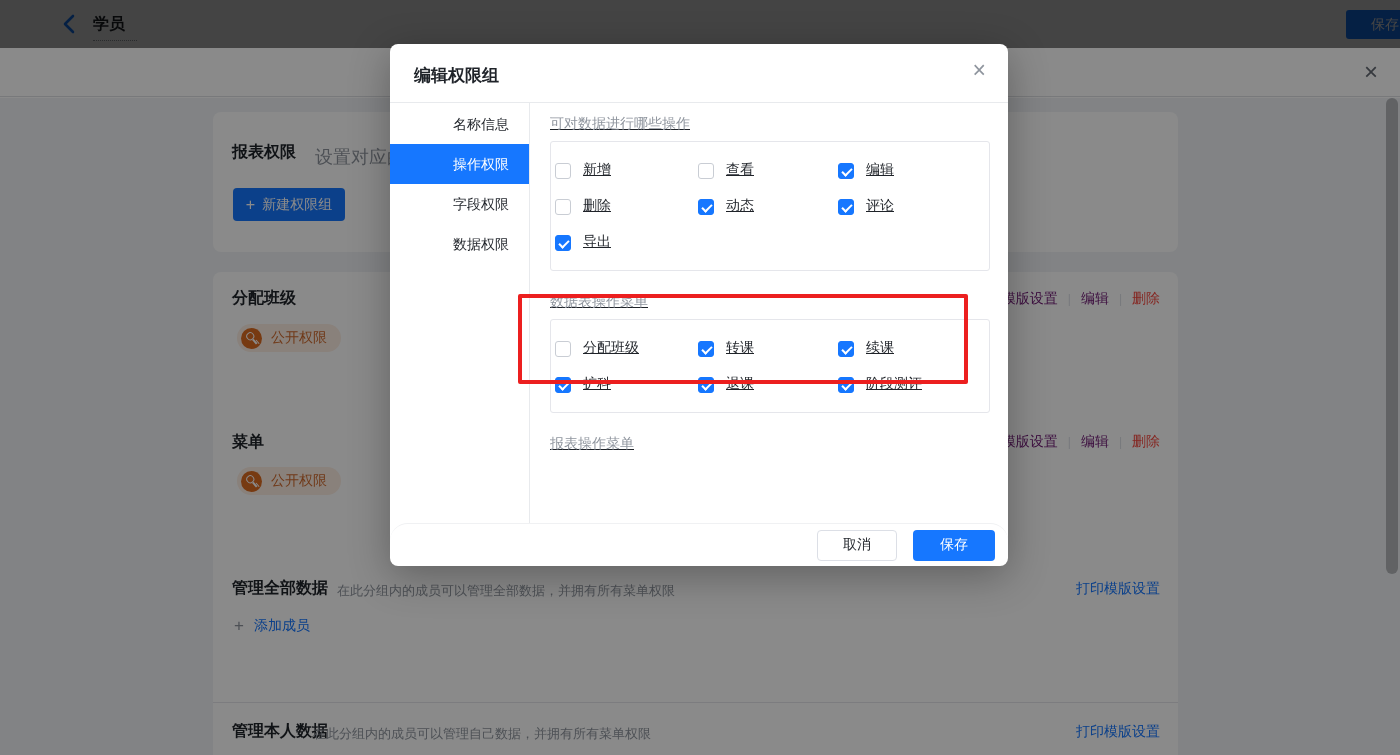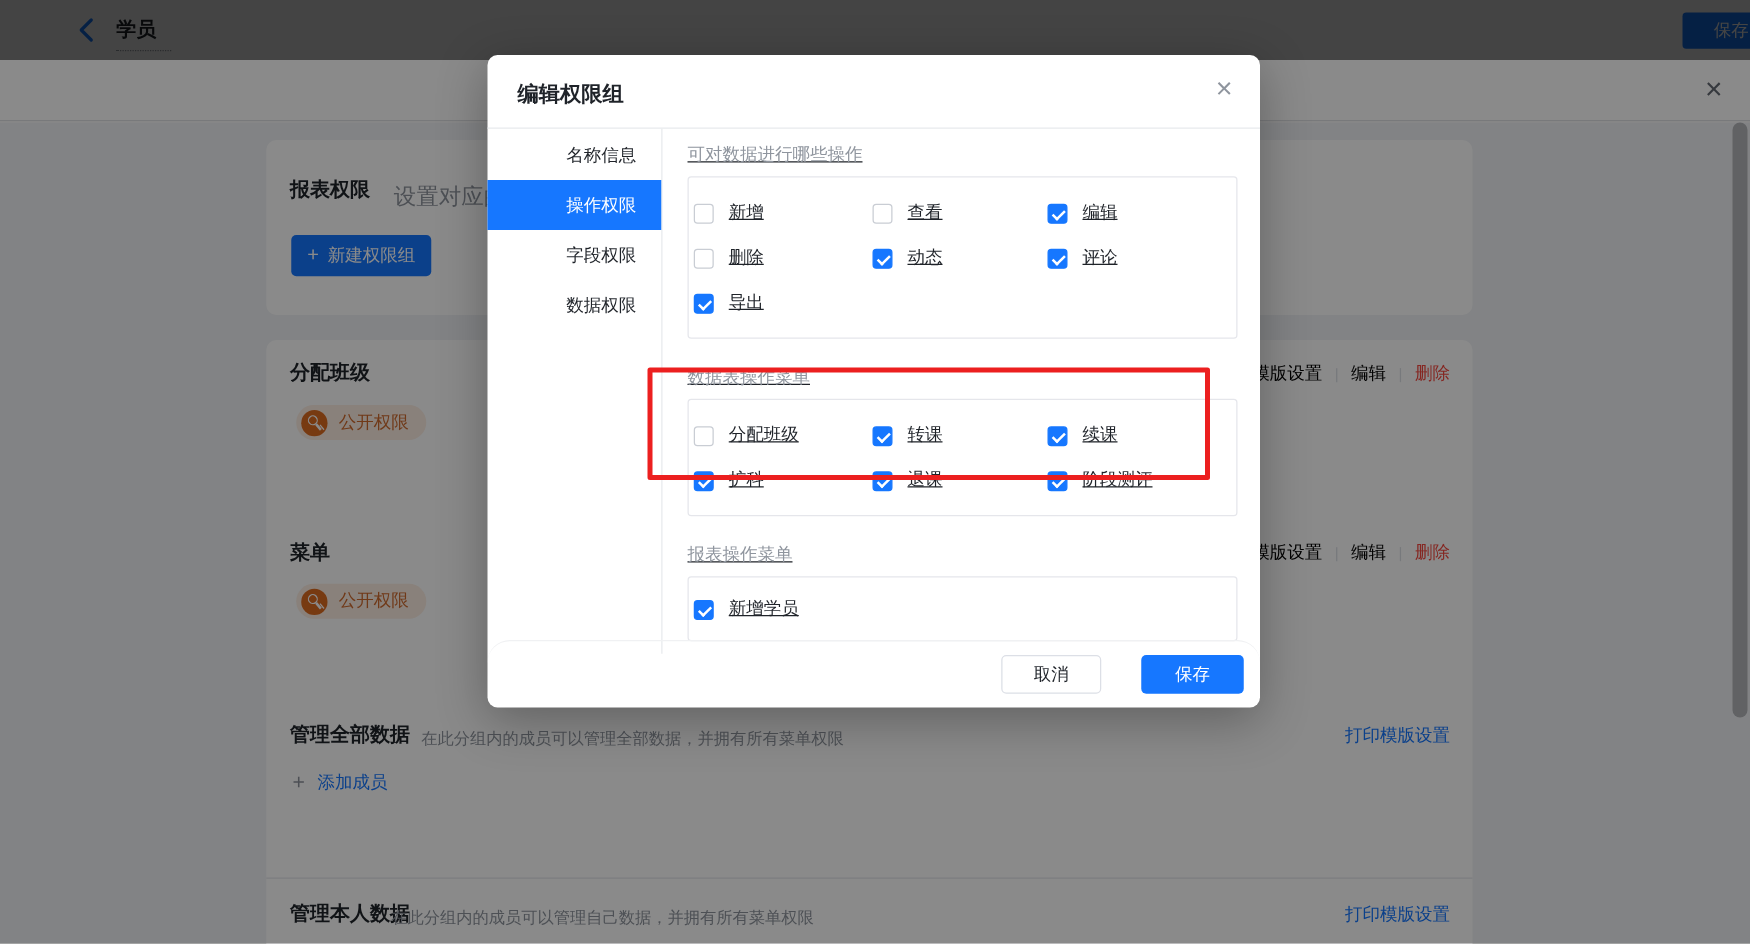--- a/index.html
+++ b/index.html
@@ -37,21 +37,21 @@
   .plus-glyph { font-size:16px; line-height:1; }
 
   .badge { position:absolute; height:28px; background:#fdeee3; border-radius:14px; display:flex; align-items:center; gap:9px; padding:0 14px 0 4px; }
   .key-circle { width:21px; height:21px; border-radius:50%; background:#dd6b20; position:relative; }
   .key-glyph { position:absolute; inset:0; transform:rotate(-40deg); }
   .key-glyph::before { content:''; position:absolute; top:3.5px; left:7px; width:6px; height:6px; border:1.6px solid #fff; border-radius:50%; }
   .key-glyph::after { content:''; position:absolute; top:12px; left:9.6px; width:2px; height:6px; background:#fff; box-shadow:2px 2px 0 -0.5px #fff; }
   .badge-text { font-size:14px; color:#cf6a2d; }
 
   .row-links { position:absolute; right:18px; display:flex; align-items:center; gap:10px; font-size:14px; }
-  .link-blue { color:#000000; cursor:pointer; }
+  .link-blue { color:#701a75; cursor:pointer; }
   .link-red { color:#f5483f; cursor:pointer; }
   .link-sep { color:#dcdfe6; font-size:12px; }
   .print-link { position:absolute; right:18px; font-size:14px; color:#1677ff; cursor:pointer; }
 
   .desc-text { position:absolute; font-size:13px; color:#8f959e; white-space:nowrap; }
   .add-member { position:absolute; left:21px; display:flex; align-items:center; gap:10px; cursor:pointer; }
   .add-plus { color:#8f959e; font-size:17px; }
   .add-label { color:#1677ff; font-size:14px; }
   .card-divider { position:absolute; left:0px; width:965px; border-top:1px solid #e5e6eb; }
 
@@ -73,22 +73,22 @@
   .grp-title { font-size:14px; color:#8f959e; margin-bottom:8px; }
   .grp-box { border:1px solid #e5e6eb; border-radius:3px; padding:10px 0 10px 4px; }
   .grp-row { display:grid; grid-template-columns:143px 140px 1fr; height:36px; align-items:center; }
   .grp-box.single .grp-row { height:30px; }
   .cb-item { display:flex; align-items:flex-end; gap:12px; cursor:pointer; }
   .cb { width:16px; height:16px; border-radius:3px; border:1.5px solid #c9cdd4; background:#fff; position:relative; flex:0 0 16px; }
   .cb.checked { border-color:#1677ff; background:#1677ff; }
   .cb.checked::after { content:''; position:absolute; left:3px; top:4px; width:8px; height:4px;
     border-left:2px solid #fff; border-bottom:2px solid #fff; transform:rotate(-45deg); }
   .cb-label { font-size:14px; color:#1f2329; }
-  .modal-footer { position:absolute; left:0; bottom:0; width:100%; height:54px; border-top:1px solid #f0f1f3;
-    display:flex; align-items:center; justify-content:flex-end; gap:32px; padding-right:13px;border-radius:18px; }
+  .modal-footer { position:absolute; left:0; bottom:0; width:100%; height:43px; border-top:1px solid #f0f1f3;
+    display:flex; align-items:center; justify-content:flex-end; gap:16px; padding-right:13px;border-radius:18px; }
   .btn-cancel { width:80px; height:31px; background:#fff; border:1px solid #dcdfe6; border-radius:4px; font-size:14px; color:#1f2329; cursor:pointer; }
   .btn-save { width:82px; height:31px; background:#1677ff; border:none; border-radius:4px; font-size:14px; color:#fff; cursor:pointer; }
 
   
   .annotation-rect { position:absolute; left:518px; top:294px; width:450px; height:90px;
     border:4px solid #ec1f1f; border-radius:2px; z-index:6; pointer-events:none; }
 </style>
 </head>
 <body>
 
@@ -257,28 +257,20 @@
               <label class="cb-item">
                 <span class="cb checked"></span>
                 <span class="cb-label">阶段测评</span>
               </label>
             </div>
           </div>
         </div>
 
         <div class="grp">
           <div class="grp-title">报表操作菜单</div>
-          <div class="grp-box single">
-            <div class="grp-row">
-              <label class="cb-item">
-                <span class="cb checked"></span>
-                <span class="cb-label">新增学员</span>
-              </label>
-            </div>
-          </div>
         </div>
 
       </div>
     </div>
 
     <div class="modal-footer">
       <button class="btn-cancel">取消</button>
       <button class="btn-save">保存</button>
     </div>
   </div>

